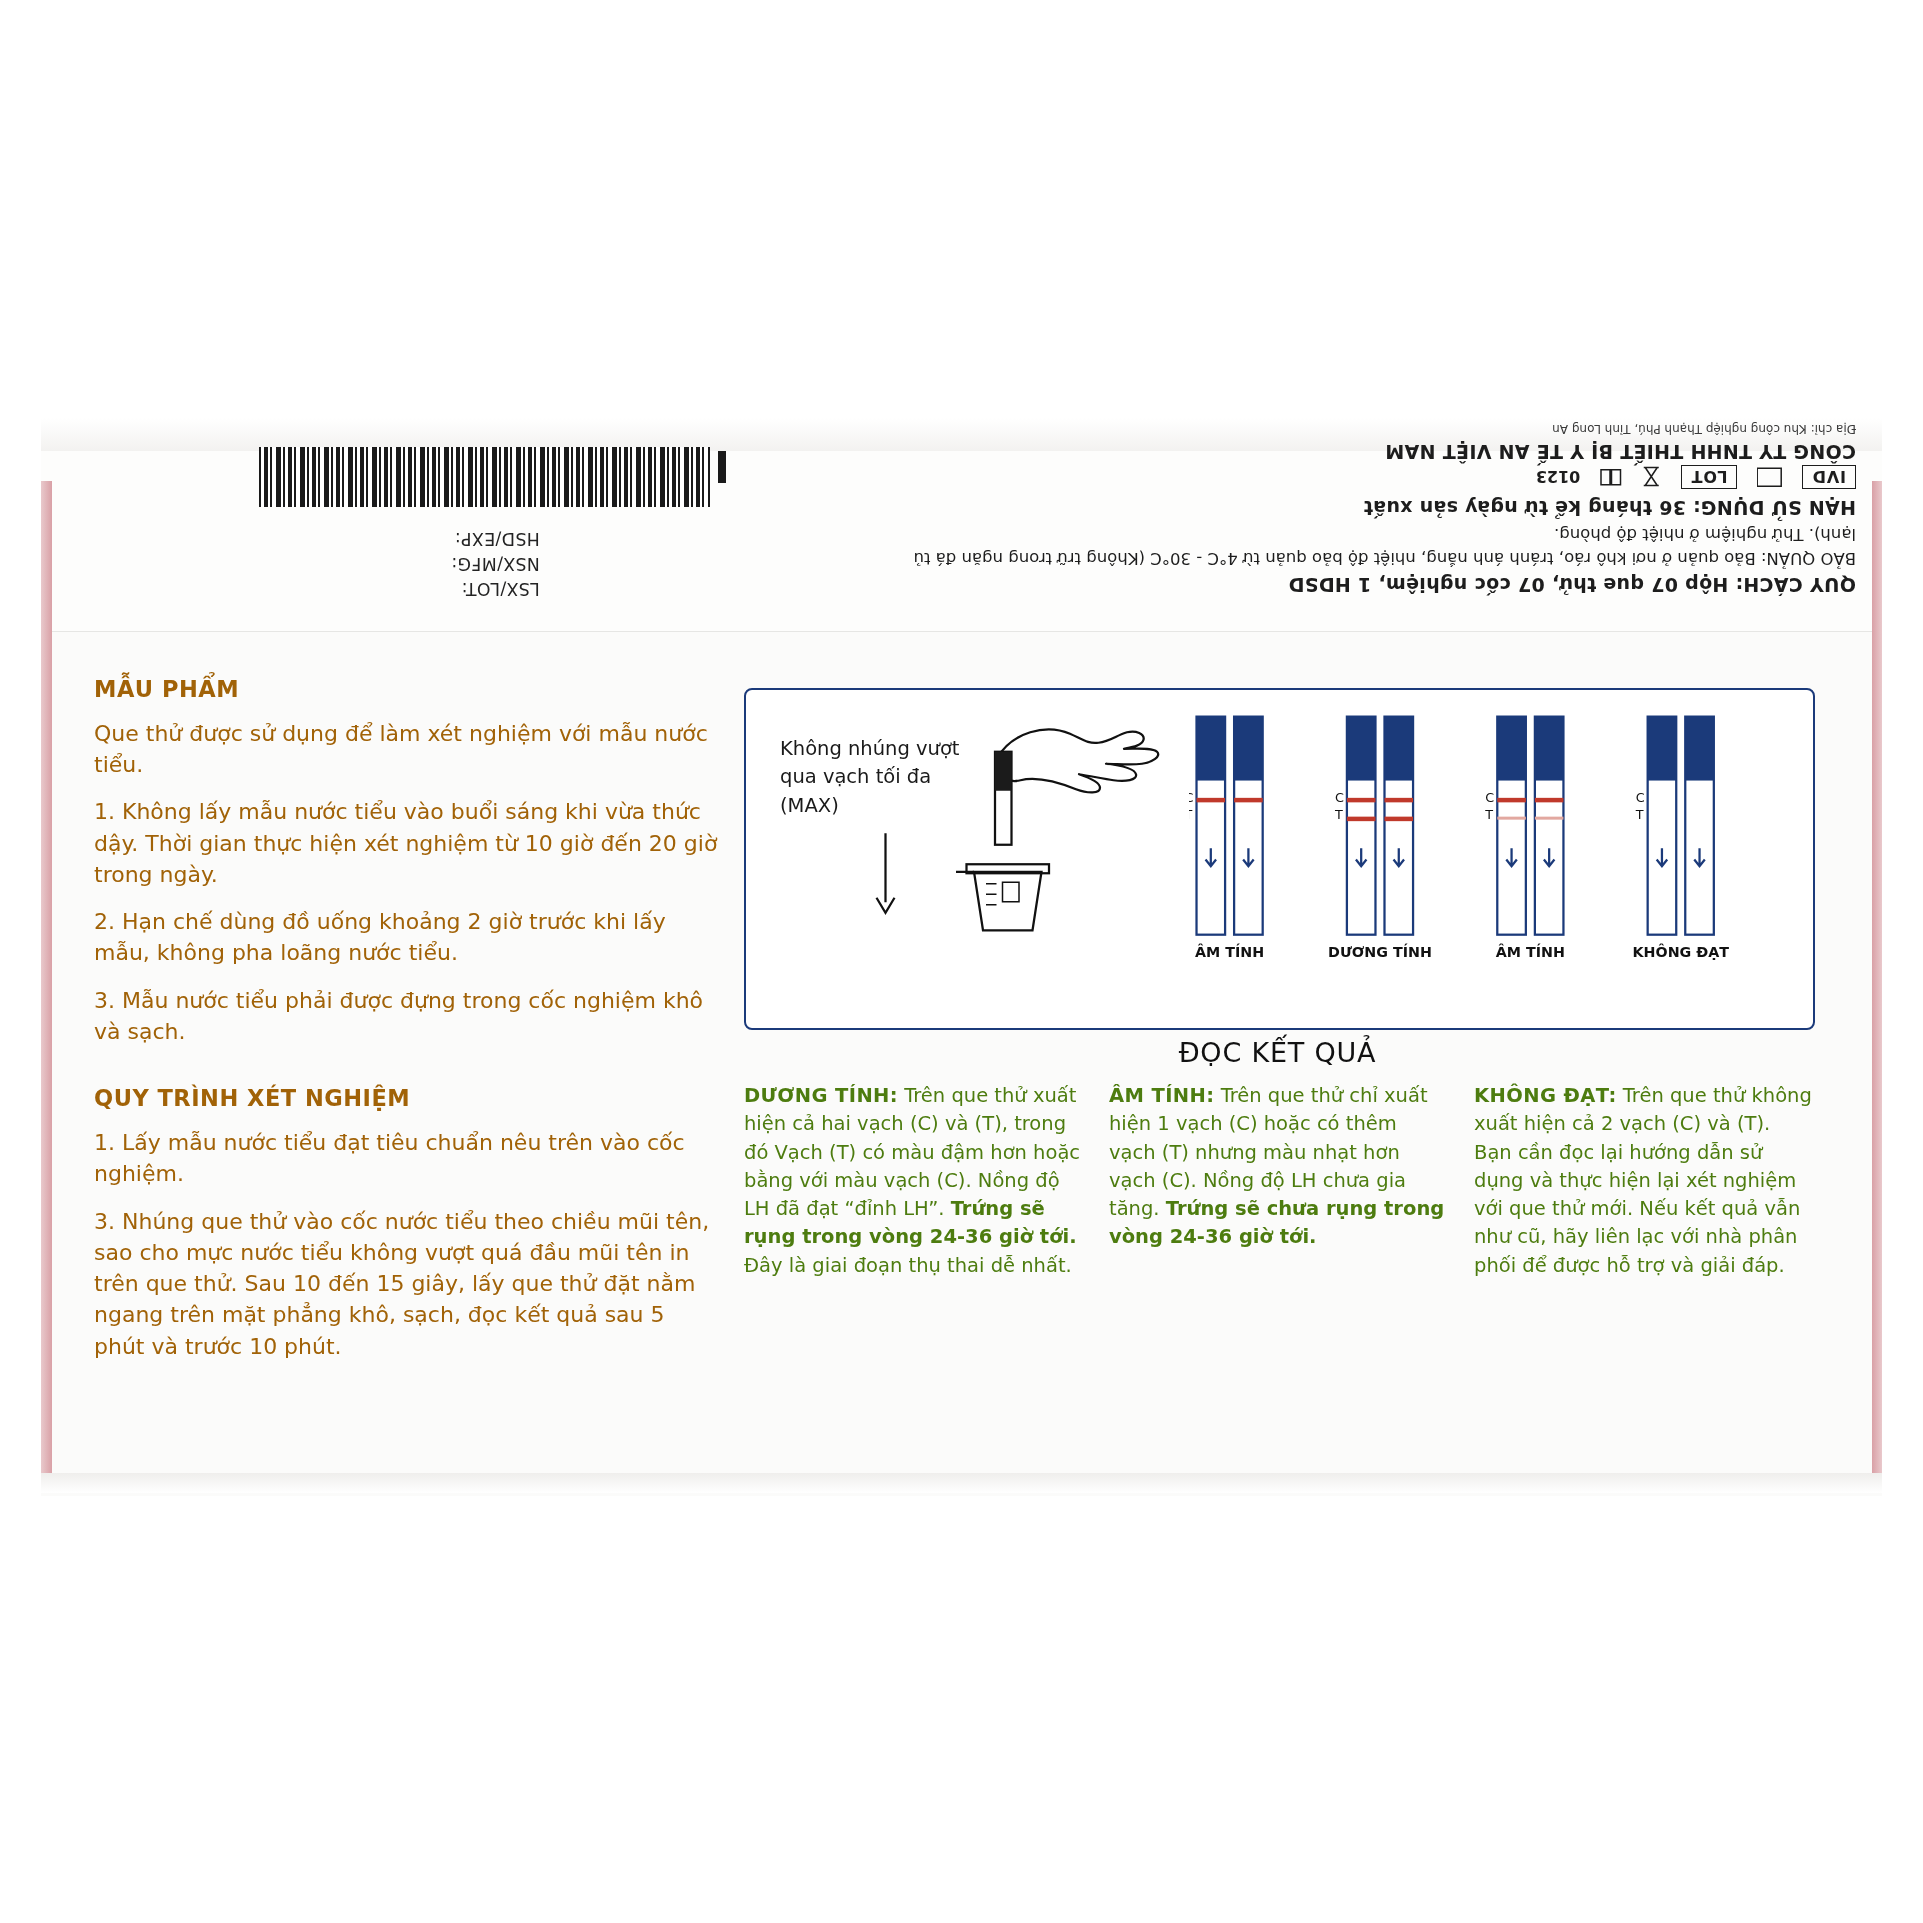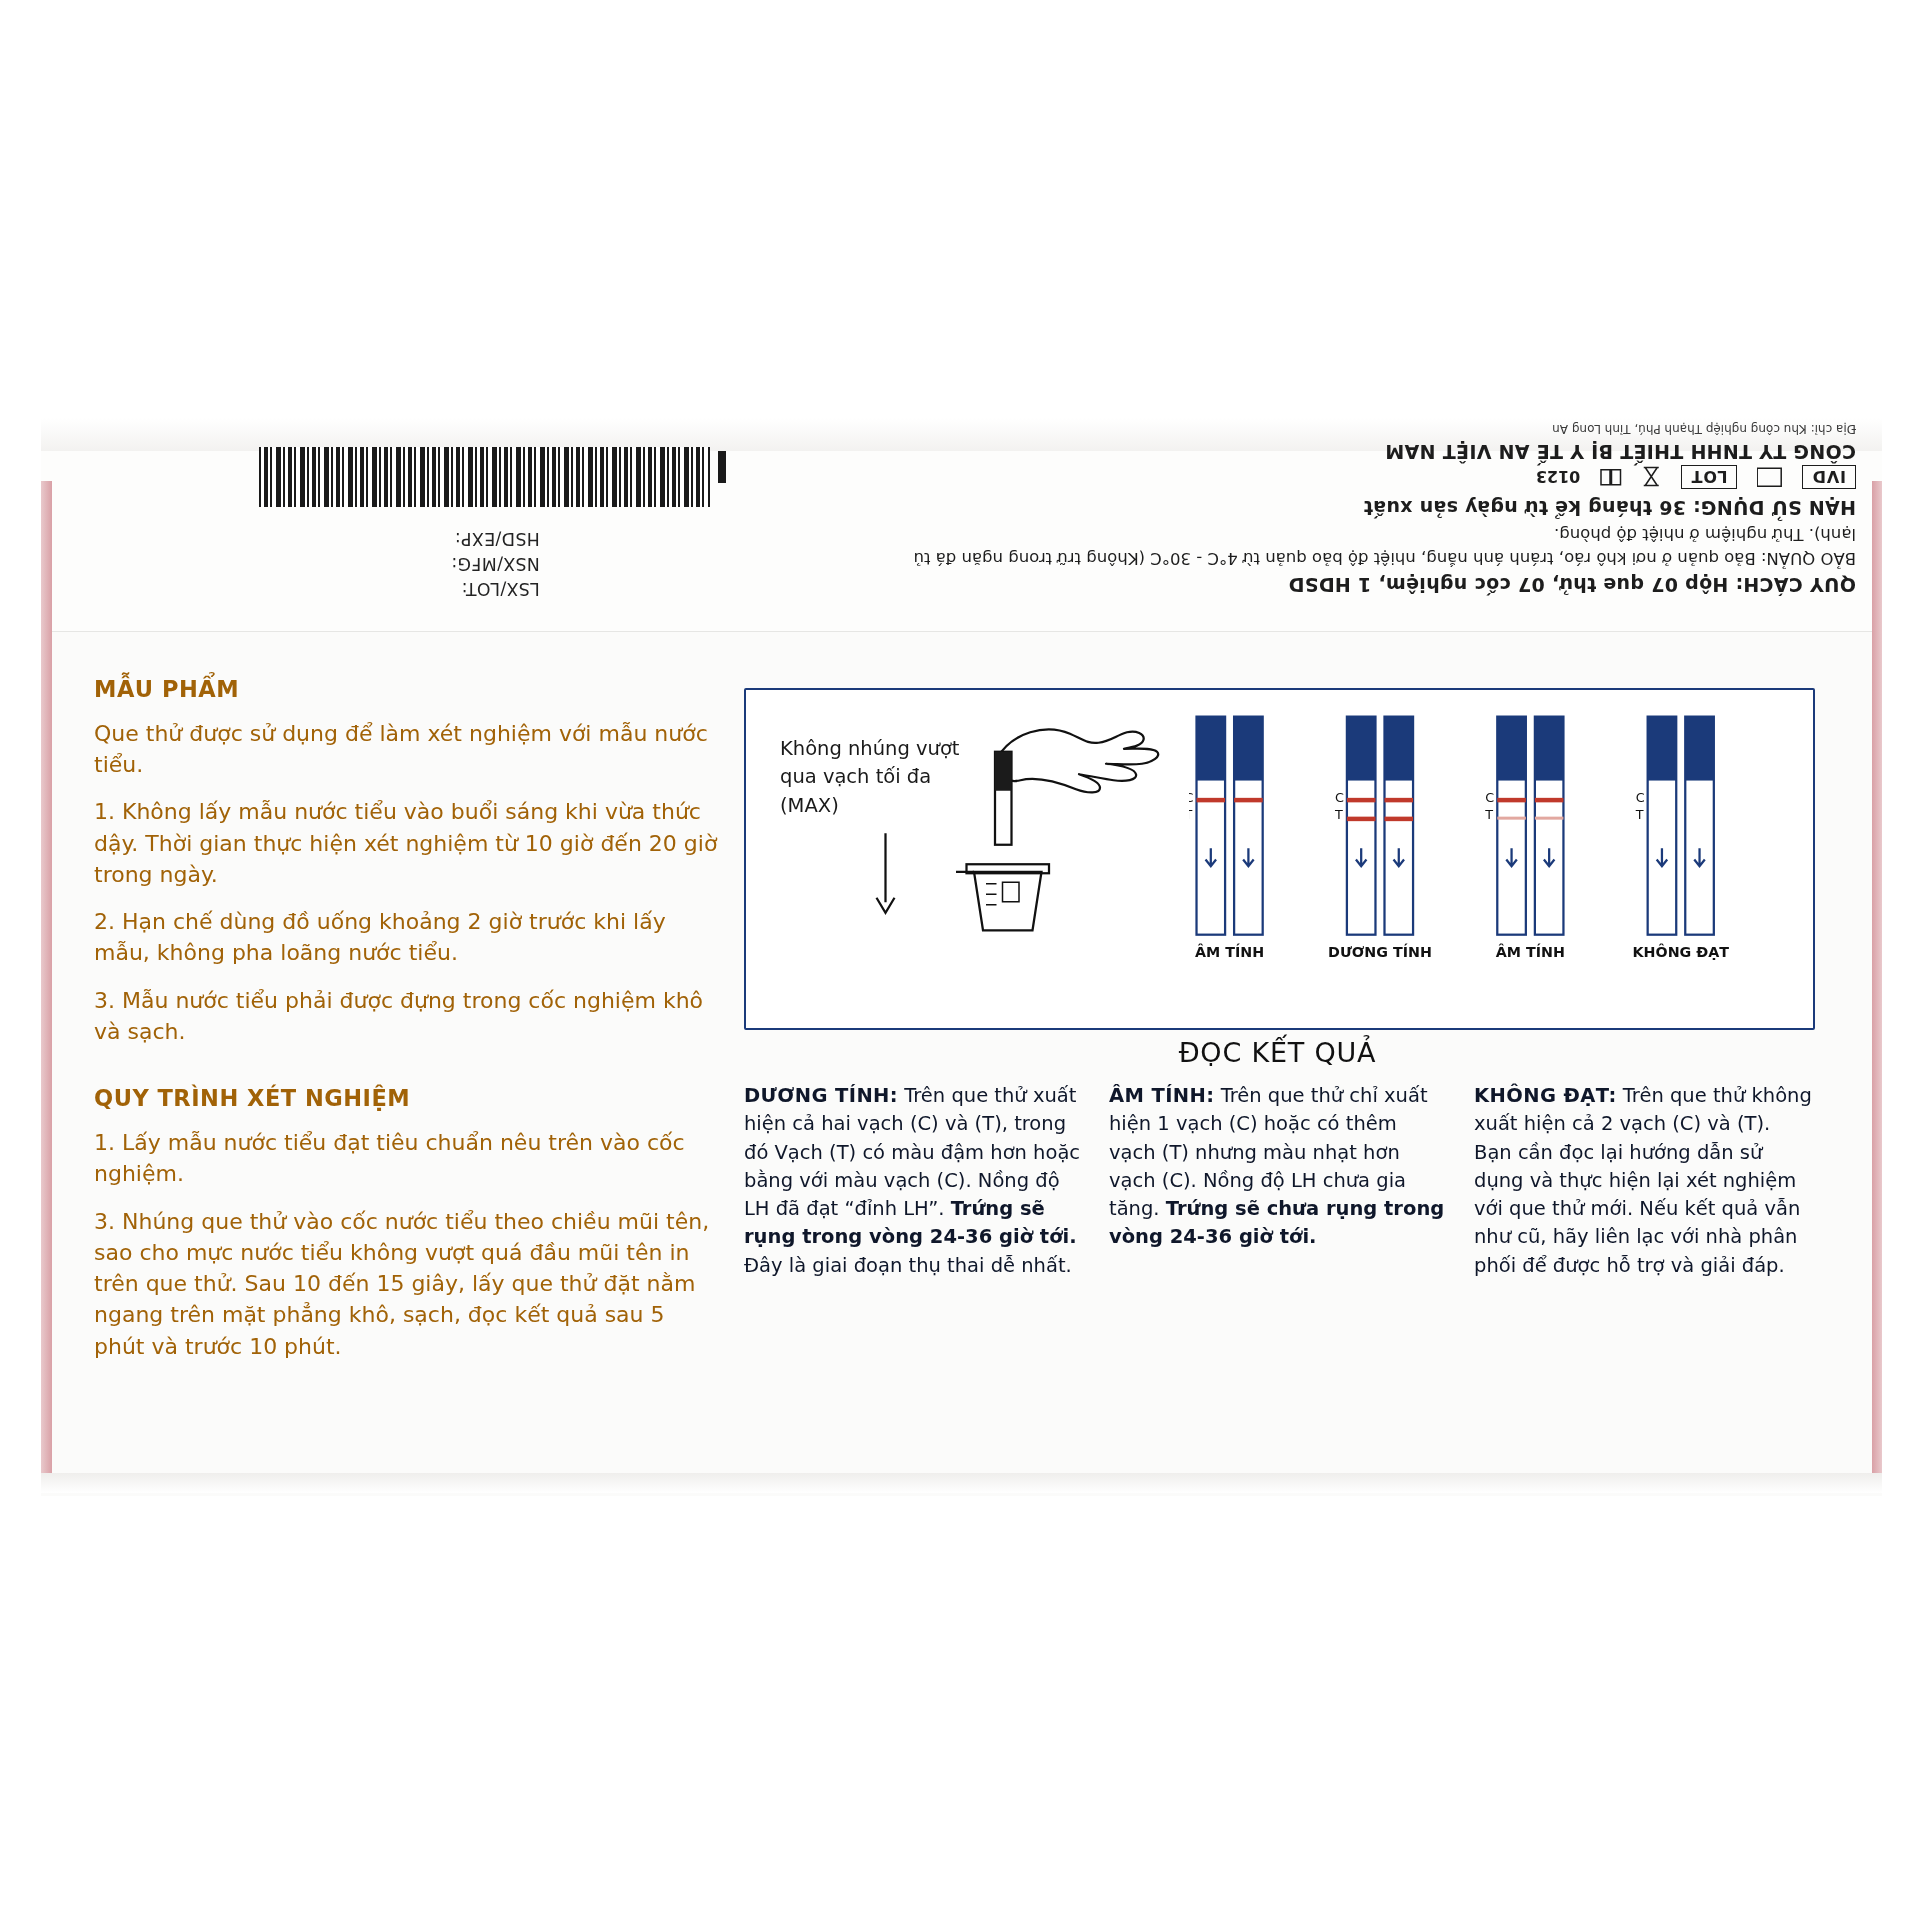--- a/index.html
+++ b/index.html
@@ -77,39 +77,39 @@
   }
   .body-txt{
     font-size:22px;line-height:1.42;
   }
   .body-txt p{margin:16px 0 3px 0;}
   .gap{height:35px;}
 
   
   .diagram{
     position:absolute;left:744px;top:688px;width:1067px;height:338px;
-    border:2.3px solid #1b3a7a;border-radius:2px;background:#ffffff;
+    border:2.3px solid #1b3a7a;border-radius:8px;background:#ffffff;
   }
   .dip-label{
     position:absolute;left:34px;top:45px;width:195px;
     font-size:19.5px;line-height:1.45;color:#1a1a1a;
   }
   .arrow-down{position:absolute;left:126px;top:143px;}
   .hand-wrap{position:absolute;left:210px;top:15px;}
   .strips-wrap{position:absolute;left:443px;top:19px;}
 
   
   .read-title{
     position:absolute;left:744px;top:1037px;width:1067px;text-align:center;
     font-size:27px;font-weight:normal;letter-spacing:0.8px;color:#111;
   }
   .cols{
     position:absolute;left:744px;top:1082px;width:1075px;display:flex;gap:27px;
   }
-  .col{width:338px;font-size:19.5px;line-height:1.45;color:#0f172a;}
+  .col{width:338px;font-size:19.5px;line-height:1.45;color:#4d7c0f;}
   .col b{font-weight:bold;}
   .kw{font-weight:bold;letter-spacing:0.4px;}
 </style>
 </head>
 <body>
 
 <div id="scene">
 
   <div class="box-shadow-top"></div>
   <div class="box-outer"></div>

